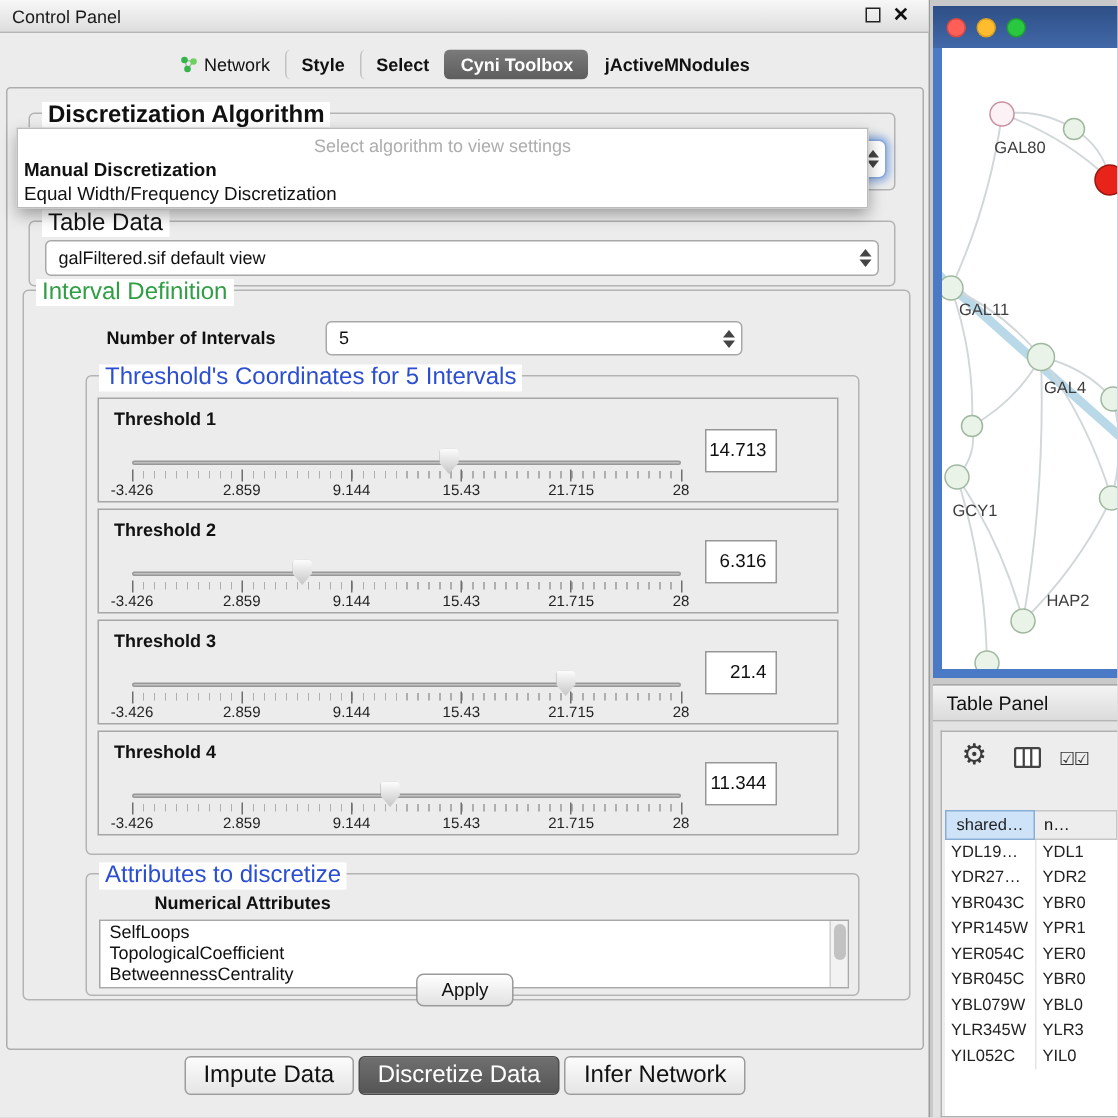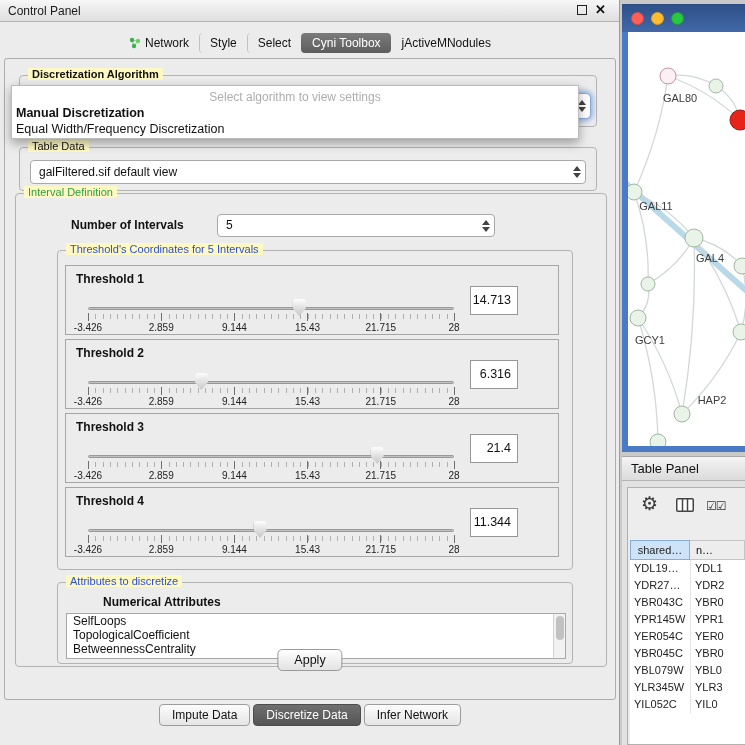--- a/index.html
+++ b/index.html
@@ -10,30 +10,30 @@
   #control-panel { position:absolute; left:0; top:0; width:620px; height:745px; background:#ececec; border-right:1px solid #9b9b9b; }
   .titlebar { position:absolute; left:0; top:0; width:100%; height:22px; background:linear-gradient(#f7f7f7,#dedede); border-bottom:1px solid #b5b5b5;text-decoration:underline; }
   .titlebar .title { position:absolute; left:8px; top:4px; font-size:12px; color:#1a1a1a; }
   .win-btns { position:absolute; right:13px; top:4px; display:flex; gap:8px; align-items:center; }
   .minbox { width:10px; height:10px; border:1.5px solid #222; display:inline-block; background:transparent; }
   .closex { font-size:13px; font-weight:bold; color:#111; line-height:12px; }
 
   
   .top-tabs { position:absolute; left:0; top:33px; width:100%; display:flex; justify-content:center; align-items:center; }
   .tab { font-size:12px; color:#111; padding:3px 10px; border-radius:4px; display:flex; align-items:center; gap:4px; border-left:1px solid transparent; cursor:default; }
-  .tab + .tab { border-left-color:#c2c2c2; }
+  .tab + .tab { border-left-color:#c2c2c2;font-weight:bold; }
   .tab.selected { background:linear-gradient(#7b7b7b,#5d5d5d); color:#fff; border-left-color:transparent; border-radius:4px; }
   .tab.selected + .tab { border-left-color:transparent; }
   .tabicon { display:inline-flex; }
 
   
   .panel-body { position:absolute; left:4px; top:58px; width:612px; height:642px; border:1px solid #adadad; border-radius:3px; background:#ececec; }
 
   .groupbox { position:absolute; border:1px solid #b3b3b3; border-radius:4px; }
-  .grouplabel { position:absolute; top:-8px; left:8px; background:#fef9c3; padding:0 4px; font-size:11px; white-space:nowrap; }
+  .grouplabel { position:absolute; top:-8px; left:8px; background:#ffffff; padding:0 4px; font-size:16px; white-space:nowrap; }
   .bold { font-weight:bold; }
   .green { color:#2f9e44; }
   .blue { color:#2b4fd0; }
 
   #algo-group { left:14px; top:16px; width:578px; height:52px; }
   #algo-combo { position:absolute; left:20px; top:34px; width:566px; height:26px; background:#fff; border:1px solid #88a8d8; border-radius:5px; box-shadow:0 0 5px 2px rgba(90,140,220,.6); z-index:1; }
 
   .popup { position:absolute; left:6px; top:26px; width:568px; height:54px; background:#fff; border:1px solid #bcbcbc; box-shadow:0 4px 10px rgba(0,0,0,.35); z-index:10; padding:3px 0 0 0; }
   .popup-placeholder { text-align:center; color:#adadad; font-size:12px; height:16px; line-height:16px; }
   .popup-item { font-size:12.5px; color:#111; height:16px; line-height:16px; padding-left:4px; }
@@ -70,21 +70,21 @@
   .attr-list { position:absolute; left:8px; top:30px; width:500px; height:46px; background:#fff; border:1px solid #a8a8a8; overflow:hidden; }
   .attr-item { font-size:12px; height:14px; line-height:14px; padding-left:6px; color:#111; white-space:nowrap; }
   .scrollbar { position:absolute; right:0; top:0; bottom:0; width:12px; background:#f2f2f2; border-left:1px solid #d2d2d2; }
   .thumb { position:absolute; left:1.5px; top:2px; width:8px; height:24px; background:#c2c2c2; border-radius:4px; }
 
   .apply { position:absolute; left:50%; transform:translateX(-50%); top:590px; height:22px; padding:0 16px;
            font-family:"Liberation Sans",sans-serif; font-size:12.5px; color:#111;
            background:linear-gradient(#ffffff,#e2e2e2); border:1px solid #9a9a9a; border-radius:5px; }
 
   .bottom-tabs { position:absolute; left:0; top:704px; width:620px; display:flex; justify-content:center; }
-  .btab { border:1px solid #9c9c9c; border-radius:4px; margin:0 1.5px; padding:3px 12px; font-size:12px;
+  .btab { border:1px solid #9c9c9c; border-radius:4px; margin:0 1.5px; padding:3px 12px; font-size:16px;
           background:linear-gradient(#fcfcfc,#e5e5e5); color:#111; cursor:default; }
   .btab.selected { background:linear-gradient(#6f6f6f,#555555); color:#fff; border-color:#4d4d4d; }
 
   
   #network-window { position:absolute; left:622px; top:4px; width:123px; height:448px; background:#4a79c5; }
   .net-titlebar { position:absolute; left:0; top:0; right:0; height:28px; background:linear-gradient(#2e4f86,#4168a8); }
   .traffic { position:absolute; left:9px; top:8px; display:flex; gap:7px; z-index:2; }
   .light { width:13px; height:13px; border-radius:50%; display:inline-block; }
   .light.red { background:#ff5f57; border:1px solid #d94a43; }
   .light.yellow { background:#febc2e; border:1px solid #d9a022; }

